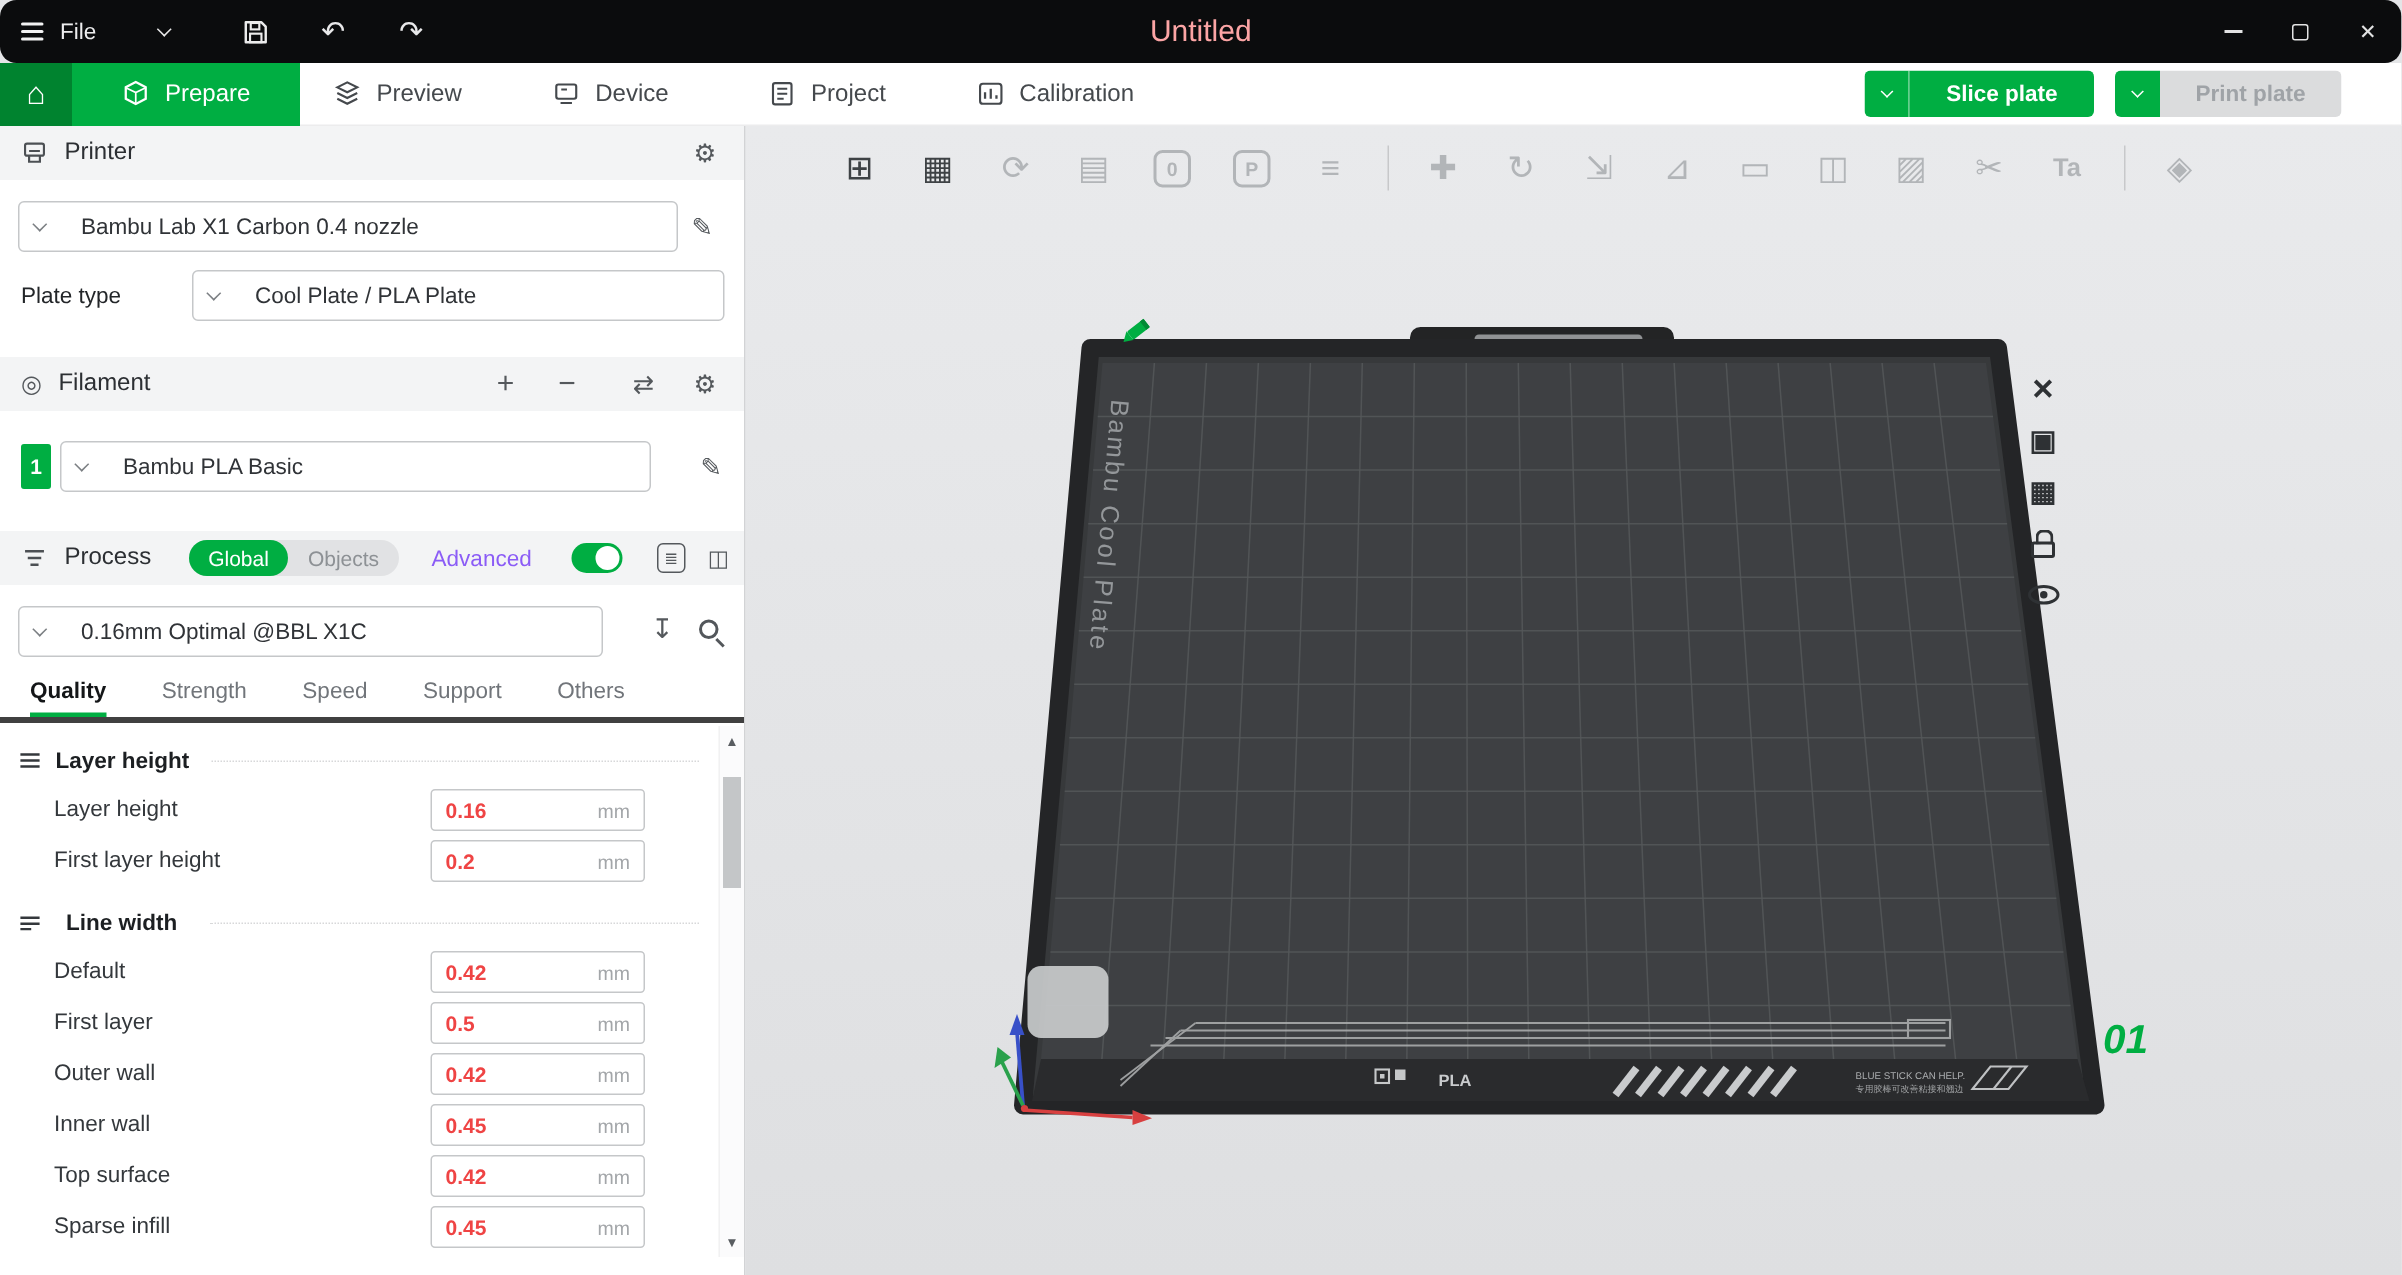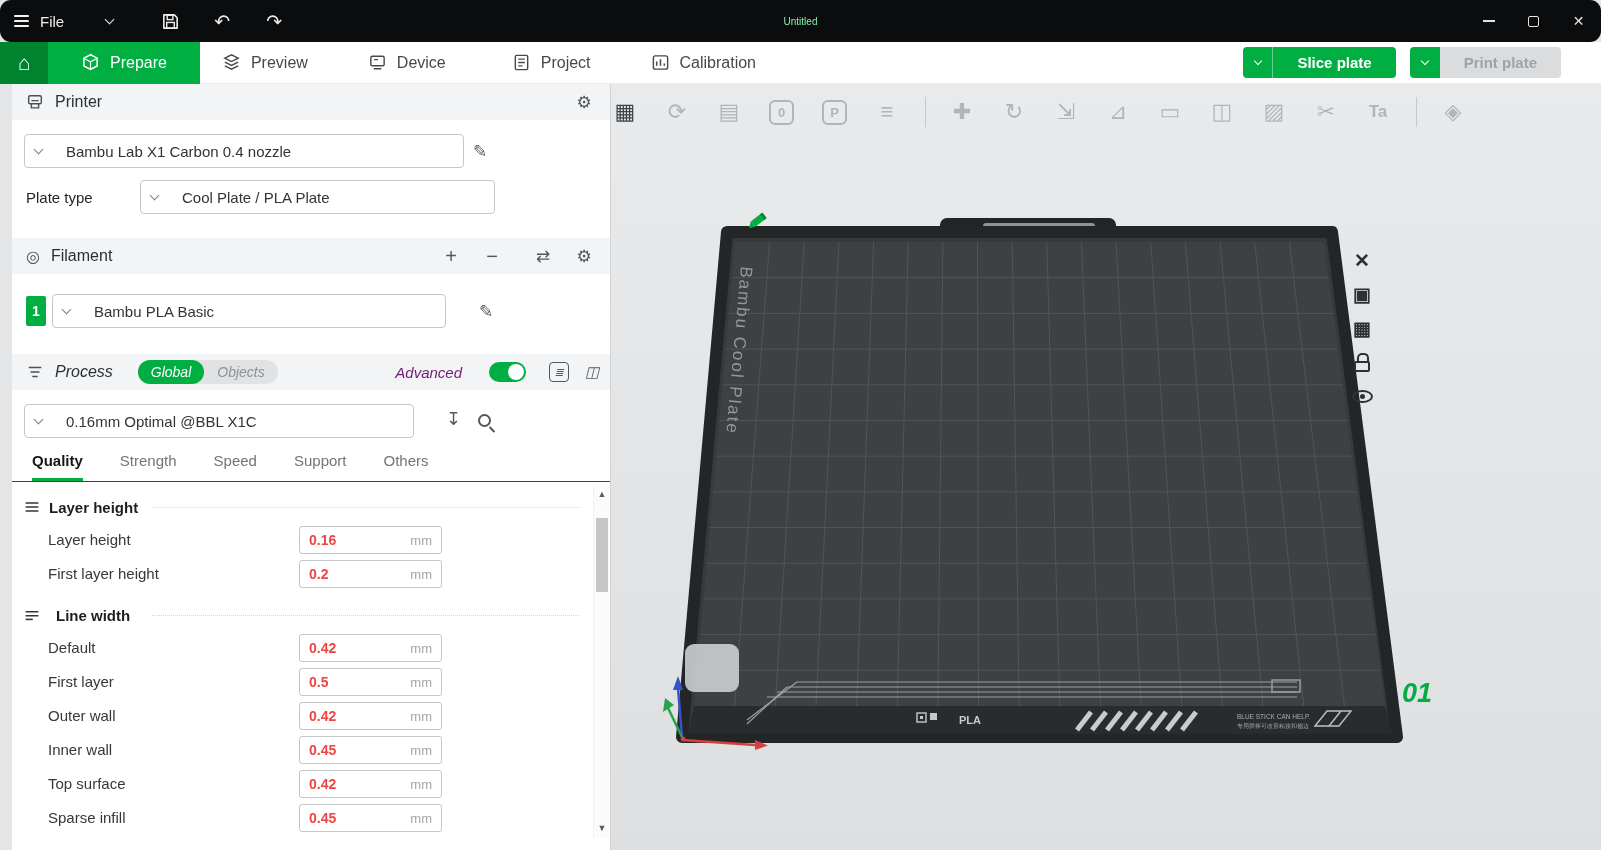--- a/index.html
+++ b/index.html
@@ -16,21 +16,21 @@
   .menu-btn { display:flex; align-items:center; gap:11px; padding:0 14px; height:100%; cursor:default; }
   .burger { display:flex; flex-direction:column; gap:3px; }
   .burger span { width:15px; height:2px; background:#F2F2F2; border-radius:1px; }
   .menu-label { font-size:15px; }
   .chev { width:7px; height:7px; border-right:1.7px solid currentColor; border-bottom:1.7px solid currentColor;
     display:inline-block; transform:rotate(45deg); margin-top:-4px; }
   .menu-chev { margin-left:28px; color:#E8E8E8; }
   .tb-actions { display:flex; align-items:center; gap:26px; margin-left:44px; }
   .tb-act { width:26px; height:26px; display:flex; align-items:center; justify-content:center;
     color:#E9E9EA; font-size:19px; }
-  .win-title { position:absolute; left:0; right:0; text-align:center; font-size:10px; color:#86efac; pointer-events:none; }
+  .win-title { position:absolute; left:0; right:0; text-align:center; font-size:20px; color:#fca5a5; pointer-events:none; }
   .win-controls { margin-left:auto; display:flex; height:100%; }
   .wbtn { width:45px; height:100%; display:flex; align-items:center; justify-content:center; color:#E3E3E3; font-size:14px; }
   .min-bar { width:12px; height:2px; background:#E3E3E3; }
   .max-box { width:11px; height:11px; border:1.6px solid #E3E3E3; border-radius:2px; }
 
   
   .tabbar { position:absolute; top:42px; left:0; right:0; height:42px; background:#FFFFFF;
     display:flex; align-items:center; border-bottom:1px solid #ECECED; z-index:25; }
   .home-btn { width:48px; height:42px; background:#00832F; color:#FFF; display:flex; align-items:center;
     justify-content:center; font-size:21px; }
@@ -45,50 +45,50 @@
   .split-btn { display:flex; height:31px; border-radius:4px; overflow:hidden; }
   .chev-seg { width:30px; display:flex; align-items:center; justify-content:center; color:#FFF; }
   .chev-seg .chev { width:6px; height:6px; }
   .btn-label { display:flex; align-items:center; padding:0 24px; font-size:15px; font-weight:700; }
   .slice .chev-seg { background:#00AE42; border-right:1px solid rgba(255,255,255,.4); }
   .slice .btn-label { background:#00AE42; color:#FFF; }
   .print .chev-seg { background:#00AE42; }
   .print .btn-label { background:#DBDCDD; color:#9FA3A7; }
 
   
-  .sidebar { position:absolute; top:84px; left:12px; width:599px; bottom:0; background:#FFF;
+  .sidebar { position:absolute; top:84px; left:0; width:497px; bottom:0; background:#FFF;
     border-right:1px solid #D2D3D5; z-index:20; }
   .sec-head { position:absolute; left:0; right:0; height:36px; background:#F3F4F5; display:flex;
     align-items:center; padding:0 14px; gap:11px; font-size:16px; color:#2C2F33; }
   .sec-ic { color:#4C5054; display:flex; align-items:center; }
   .spacer { flex:1; }
   .mini-ic { font-size:17px; color:#54585C; width:24px; text-align:center; }
   .select { position:absolute; height:34px; border:1px solid #C5C7C9; border-radius:4px; background:#FFF;
     display:flex; align-items:center; gap:24px; padding:0 10px; font-size:15px; color:#303337; }
   .chev-d { width:7px; height:7px; border-right:1.6px solid #7B7F83; border-bottom:1.6px solid #7B7F83;
     transform:rotate(45deg); margin-top:-4px; flex:0 0 auto; }
   .edit-ic { position:absolute; font-size:17px; color:#55595D; }
   .row-label { position:absolute; font-size:15px; color:#232629; }
   .slot-badge { position:absolute; width:20px; height:30px; background:#00AE42; color:#FFF; font-size:14px;
     font-weight:700; display:flex; align-items:center; justify-content:center; border-radius:2px; }
   .pill { height:24px; background:#E1E2E4; border-radius:12px; display:flex; align-items:center; margin-left:14px; }
   .pill-seg { padding:0 13px; font-size:14px; height:24px; display:flex; align-items:center; border-radius:12px; }
   .pill-seg.on { background:#00AE42; color:#FFF; }
   .pill-seg.off { color:#8D9195; }
-  .adv-label { font-size:15px; color:#701a75; margin-right:16px; }
+  .adv-label { font-size:15px; color:#8b5cf6; margin-right:16px; }
   .toggle { width:37px; height:20px; border-radius:10px; background:#00AE42; position:relative; }
   .toggle .knob { position:absolute; top:2px; right:2px; width:16px; height:16px; border-radius:50%; background:#FFF; }
   .box-ic { width:20px; height:20px; border:1.6px solid #54585C; border-radius:4px; color:#54585C;
     font-size:11px; display:flex; align-items:center; justify-content:center; margin-left:12px; }
   .i-search { width:13px; height:13px; border:2px solid #53575B; border-radius:50%; position:relative; display:inline-block; }
   .i-search::after { content:""; position:absolute; width:2px; height:7px; background:#53575B;
     transform:rotate(-45deg); left:11px; top:10px; }
 
   .ptabs { position:absolute; top:368px; left:0; right:0; height:30px; display:flex; gap:37px;
-    padding-left:20px; border-bottom:1px solid #404040; }
+    padding-left:20px; border-bottom:4px solid #404040;align-items:flex-end; }
   .ptab { font-size:15px; color:#71757A; position:relative; padding-bottom:9px; }
   .ptab.active { color:#141618; font-weight:700; }
   .ptab.active::after { content:""; position:absolute; left:0; right:0; bottom:0; height:3px; background:#00AE42; }
 
   .params { position:absolute; top:400px; left:0; right:0; bottom:0; overflow:hidden; }
   .pgroup-head { display:flex; align-items:center; gap:9px; margin:12px 30px 8px 12px; height:22px; }
   .pg-title { font-size:15px; font-weight:700; color:#1C1F22; white-space:nowrap; }
   .pg-line { flex:1; border-top:1px dotted #D7D8D9; margin-left:6px; }
   .prow { position:relative; height:28px; margin-bottom:6px; }
   .plabel { position:absolute; left:36px; top:5px; font-size:15px; color:#34383C; }
@@ -262,21 +262,21 @@
     <span class="mini-ic" style="margin-left:16px;">⇄</span>
     <span class="mini-ic" style="margin-left:6px;">⚙</span>
   </div>
   <span class="slot-badge" style="top:212px; left:14px;">1</span>
   <div class="select" style="top:210px; left:40px; width:394px;">
     <span class="chev-d"></span>
     <span>Bambu PLA Basic</span>
   </div>
   <span class="edit-ic" style="top:217px; left:467px;">✎</span>
 
-  <div class="sec-head" style="top:270px; padding-right:8px;font-style:italic;">
+  <div class="sec-head" style="top:270px; padding-right:8px;">
     <span class="sec-ic">
       <svg width="18" height="18" viewBox="0 0 20 20">
         <path d="M3 5 h14 M5 10 h10 M7 15 h6" stroke="currentColor" stroke-width="1.8" fill="none"></path>
       </svg>
     </span>
     <span>Process</span>
     <div class="pill">
       <span class="pill-seg on">Global</span>
       <span class="pill-seg off">Objects</span>
     </div>

